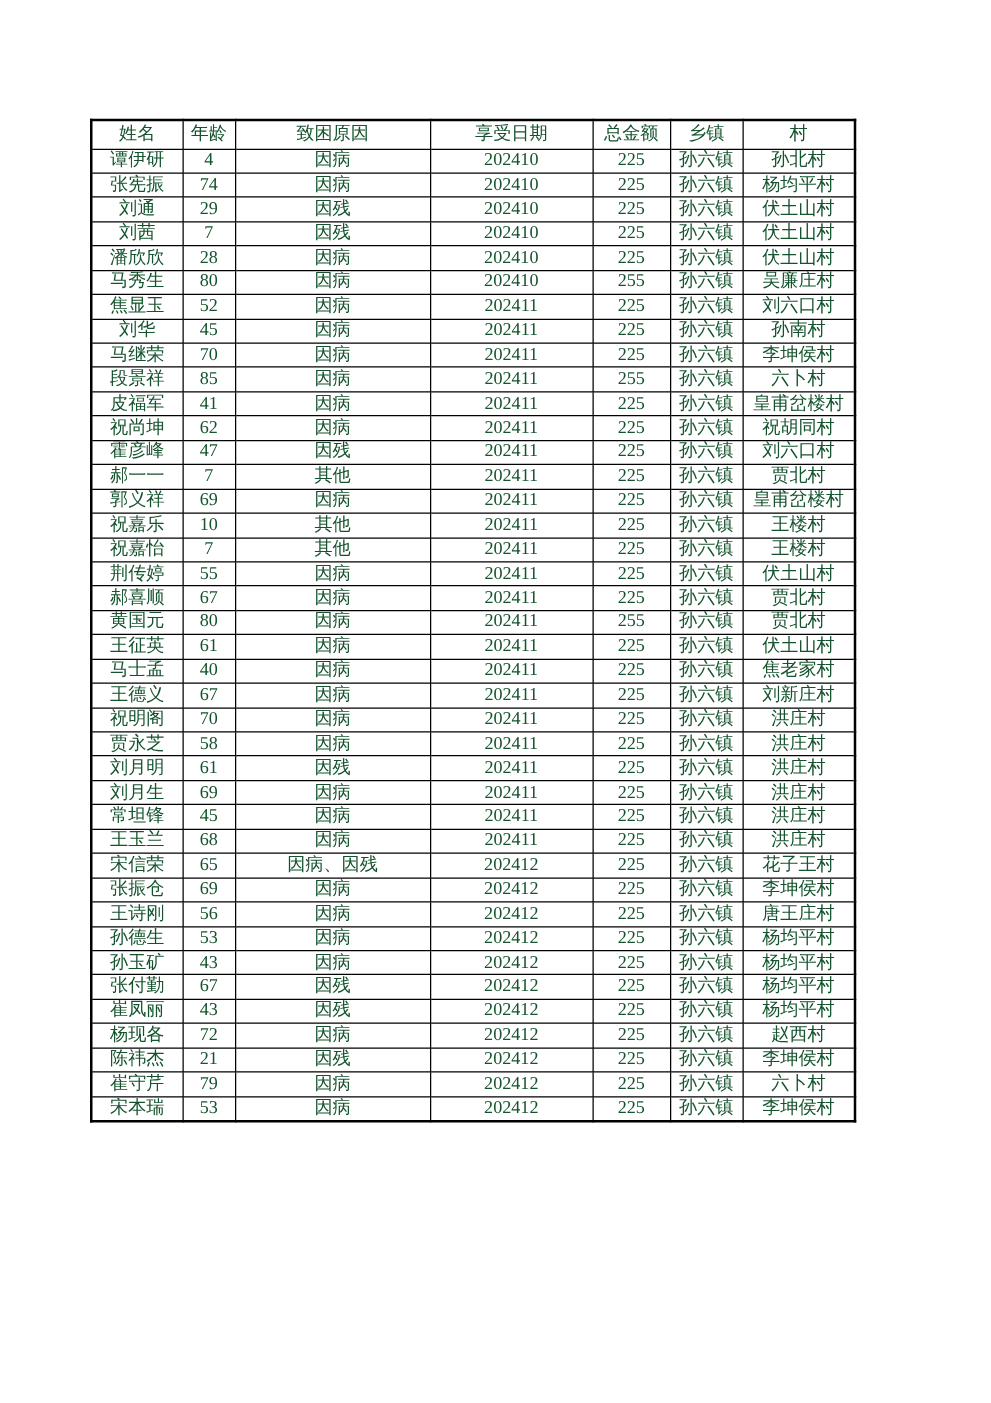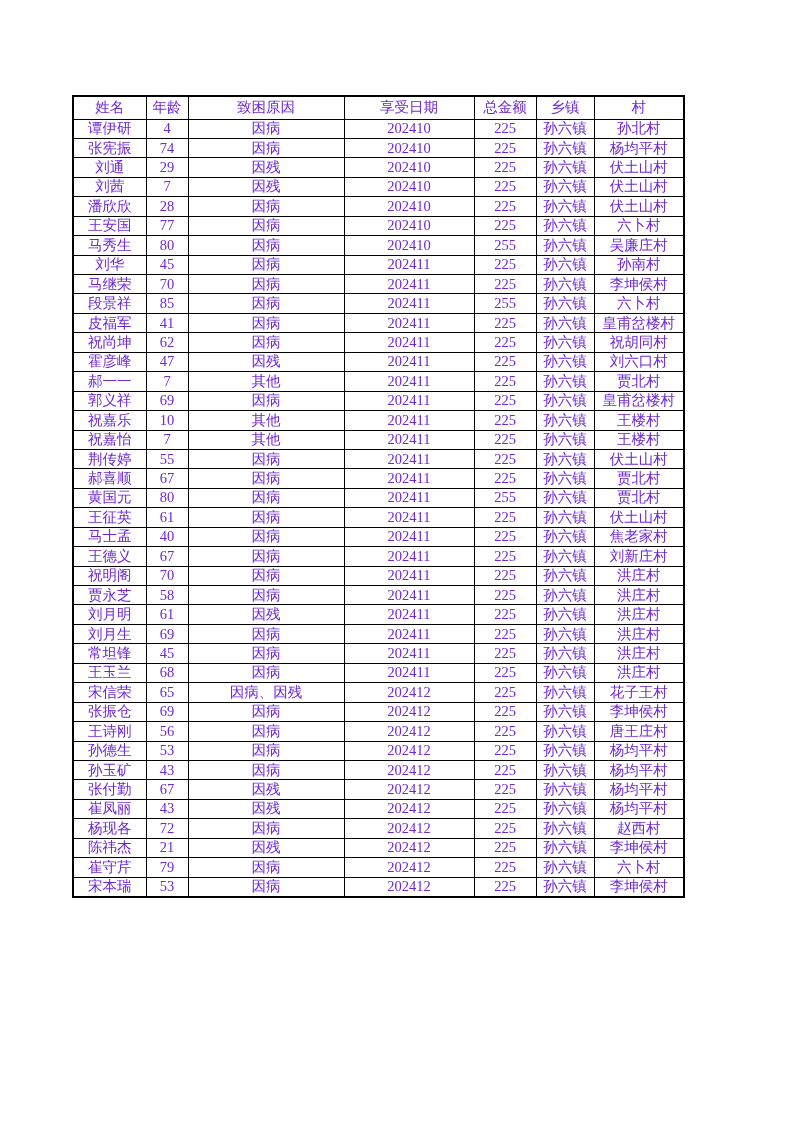--- a/index.html
+++ b/index.html
@@ -7,21 +7,21 @@
     padding: 0;
     background: #ffffff;
   }
   .page {
     position: relative;
     width: 793px;
     height: 1122px;
     background: #ffffff;
     overflow: hidden;
     font-family: "Liberation Serif", "DejaVu Serif", serif;
-    color: #6d28d9;
+    color: #14532d;
   }
   table.grid {
     position: absolute;
     left: 72px;
     top: 95px;
     border-collapse: collapse;
     table-layout: fixed;
     border: 2px solid #000000;
     font-size: 14.5px;
   }
@@ -111,36 +111,36 @@
         <tr>
           <td>潘欣欣</td>
           <td>28</td>
           <td>因病</td>
           <td>202410</td>
           <td>225</td>
           <td>孙六镇</td>
           <td>伏土山村</td>
         </tr>
         <tr>
-          <td>王安国</td>
-          <td>77</td>
-          <td>因病</td>
-          <td>202410</td>
-          <td>225</td>
-          <td>孙六镇</td>
-          <td>六卜村</td>
-        </tr>
-        <tr>
           <td>马秀生</td>
           <td>80</td>
           <td>因病</td>
           <td>202410</td>
           <td>255</td>
           <td>孙六镇</td>
           <td>吴廉庄村</td>
+        </tr>
+        <tr>
+          <td>焦显玉</td>
+          <td>52</td>
+          <td>因病</td>
+          <td>202411</td>
+          <td>225</td>
+          <td>孙六镇</td>
+          <td>刘六口村</td>
         </tr>
         <tr>
           <td>刘华</td>
           <td>45</td>
           <td>因病</td>
           <td>202411</td>
           <td>225</td>
           <td>孙六镇</td>
           <td>孙南村</td>
         </tr>

